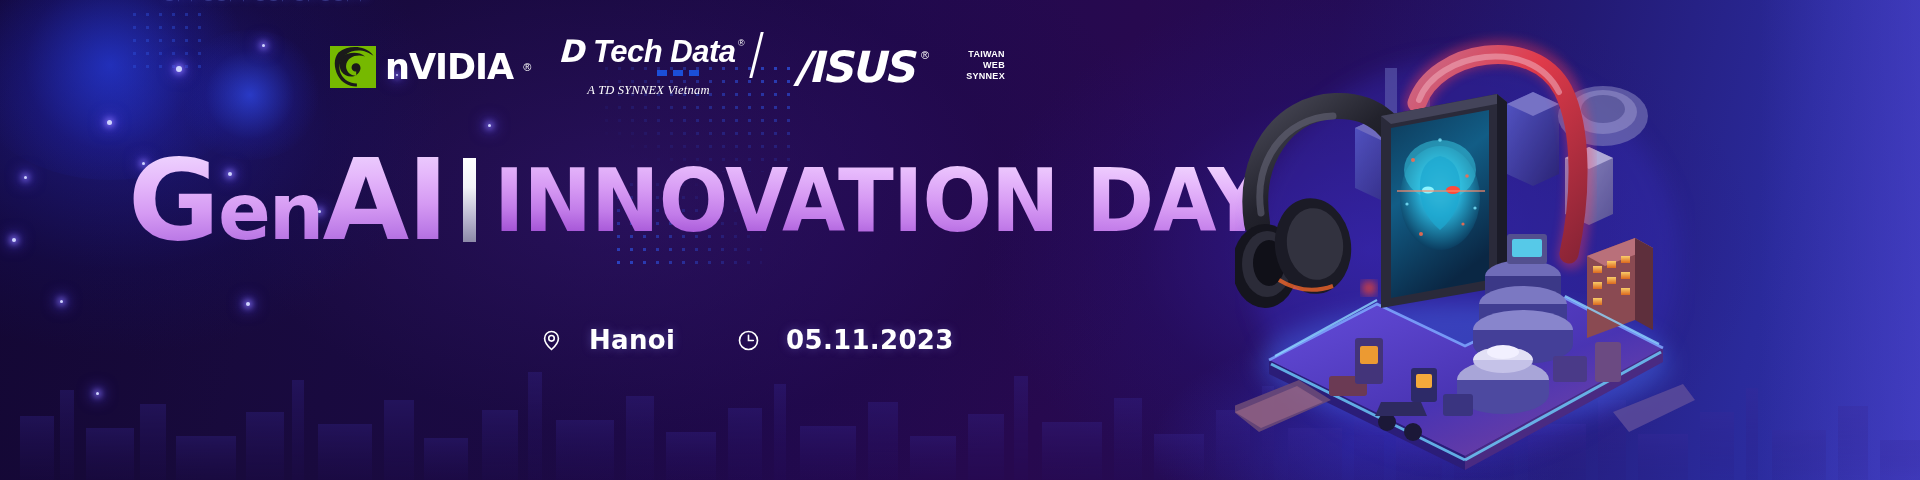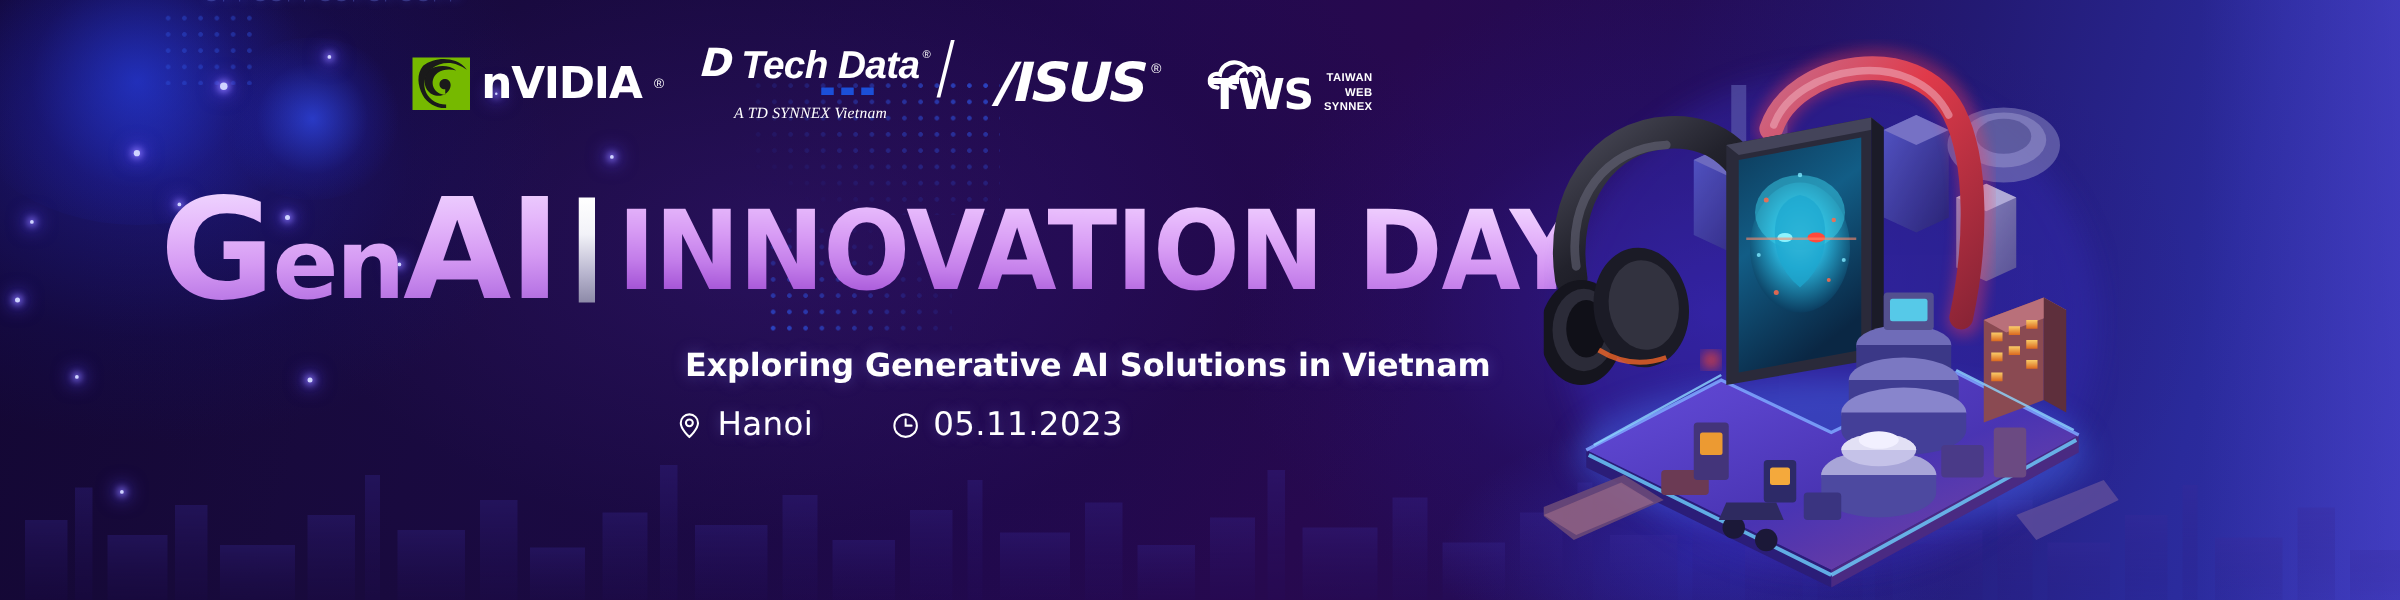--- a/index.html
+++ b/index.html
@@ -150,21 +150,21 @@
   
   #subtitle { position:absolute; left:548px; top:278px;
               color:#ffffff; font-size:25.5px; font-weight:bold;
               letter-spacing:-.1px;
               font-family:"DejaVu Sans", sans-serif;
               text-shadow:0 0 12px rgba(140,130,255,.35); }
 
   
   #meta { position:absolute; left:540px; top:325px;
           display:flex; align-items:center; gap:62px; }
-  .meta-item { display:flex; align-items:center; gap:11px; }
+  .meta-item { display:flex; align-items:center; gap:26px;font-weight:bold; }
   .meta-icon { width:23px; height:23px; display:block; flex:none; }
   .meta-text { color:#fff; font-size:26px; letter-spacing:.3px;
                font-family:"DejaVu Sans", sans-serif;
                text-shadow:0 0 10px rgba(150,140,255,.35); }
 
   
   #illustration { position:absolute; left:1235px; top:8px;
                   width:460px; height:470px; }
   #illustration svg { display:block; }
 </style>
@@ -299,42 +299,34 @@
       </div>
       <div class="td-sub">A TD SYNNEX Vietnam</div>
     </div>
 
     <div class="logo-box" id="logo-asus">
       <span class="asus-word">/ISUS</span>
       <span class="asus-reg">®</span>
     </div>
 
     <div class="logo-box" id="logo-tws">
-      <span class="tws-cloudwrap">
-        <svg width="88" height="54" viewBox="0 0 88 54">
-          <path fill="none" stroke="#ffffff" stroke-width="3.4" stroke-linecap="round" d="M8 30c-5 0-7-3.4-6-7 1-3.4 5-4.8 8-3.4 1-6 6.6-10.4 13-9.6 4.2.5 7.6 3.2 9.2 6.8 2.2-2.6 6-3.4 9-1.6 2.8 1.7 4 5 3.2 8"></path>
-          <path fill="none" stroke="#ffffff" stroke-width="3.4" stroke-linecap="round" d="M22 30c-3.6 0-5.4-2.6-4.6-5.4.8-2.6 3.8-3.6 6-2.4.8-4.4 4.8-7.6 9.4-7 3 .4 5.4 2.3 6.6 5"></path>
-        </svg>
-        <span class="tws-word">TWS</span>
-      </span>
       <span class="tws-sub">
         <span>TAIWAN</span><br>
         <span>WEB</span><br>
         <span>SYNNEX</span>
       </span>
     </div>
   </div>
 
   <div id="headline">
     <span class="h-gen"><span>G</span><span class="sm">en</span><span>AI</span></span>
     <span class="h-divider"></span>
     <span class="h-innov">INNOVATION DAY</span>
   </div>
 
-  <div id="subtitle">Exploring Generative AI Solutions in Vietnam</div>
 
   <div id="meta">
     <div class="meta-item">
       <svg class="meta-icon" viewBox="0 0 24 24">
         <path fill="none" stroke="#ffffff" stroke-width="1.7" d="M12 2.6c-4 0-7.2 3.2-7.2 7.2 0 5.2 7.2 11.6 7.2 11.6s7.2-6.4 7.2-11.6c0-4-3.2-7.2-7.2-7.2Z"></path>
         <circle cx="12" cy="9.7" r="2.9" fill="none" stroke="#ffffff" stroke-width="1.7"></circle>
       </svg>
       <span class="meta-text">Hanoi</span>
     </div>
     <div class="meta-item">

